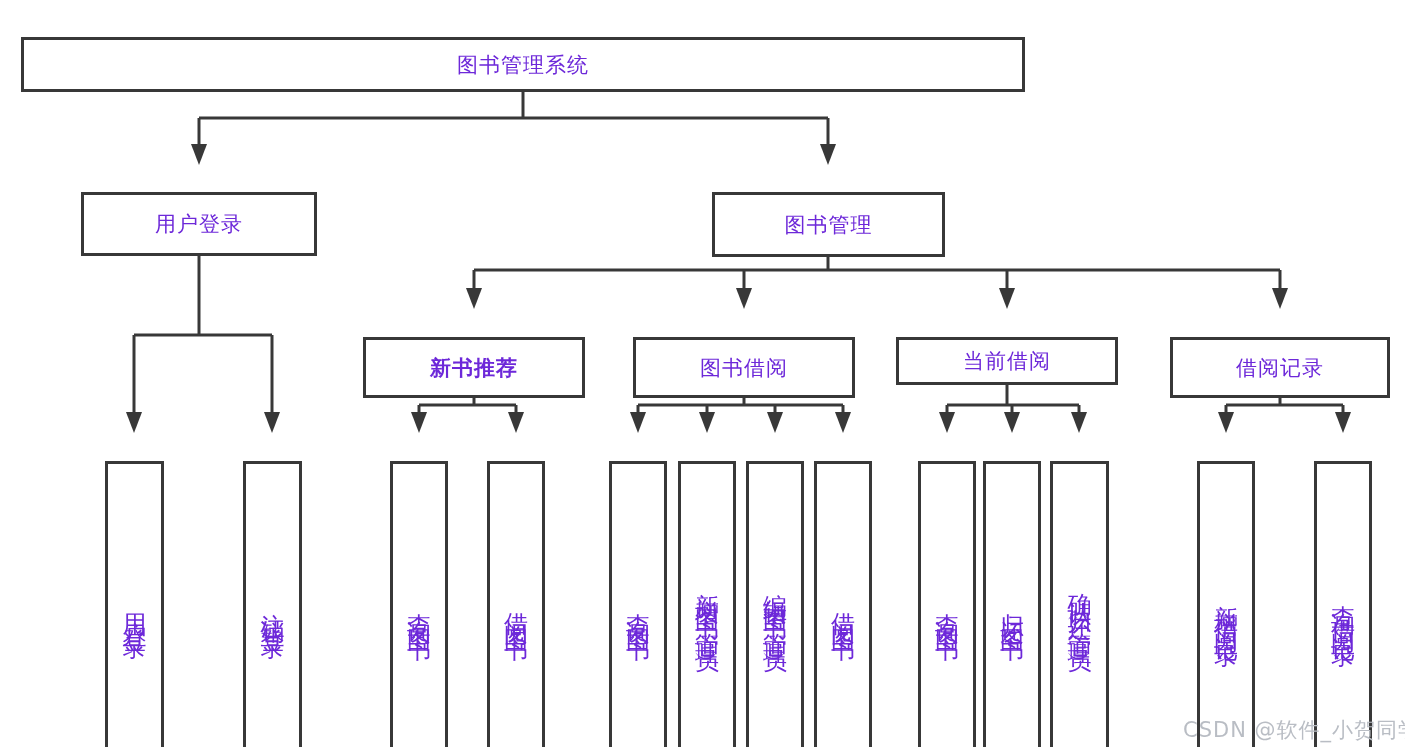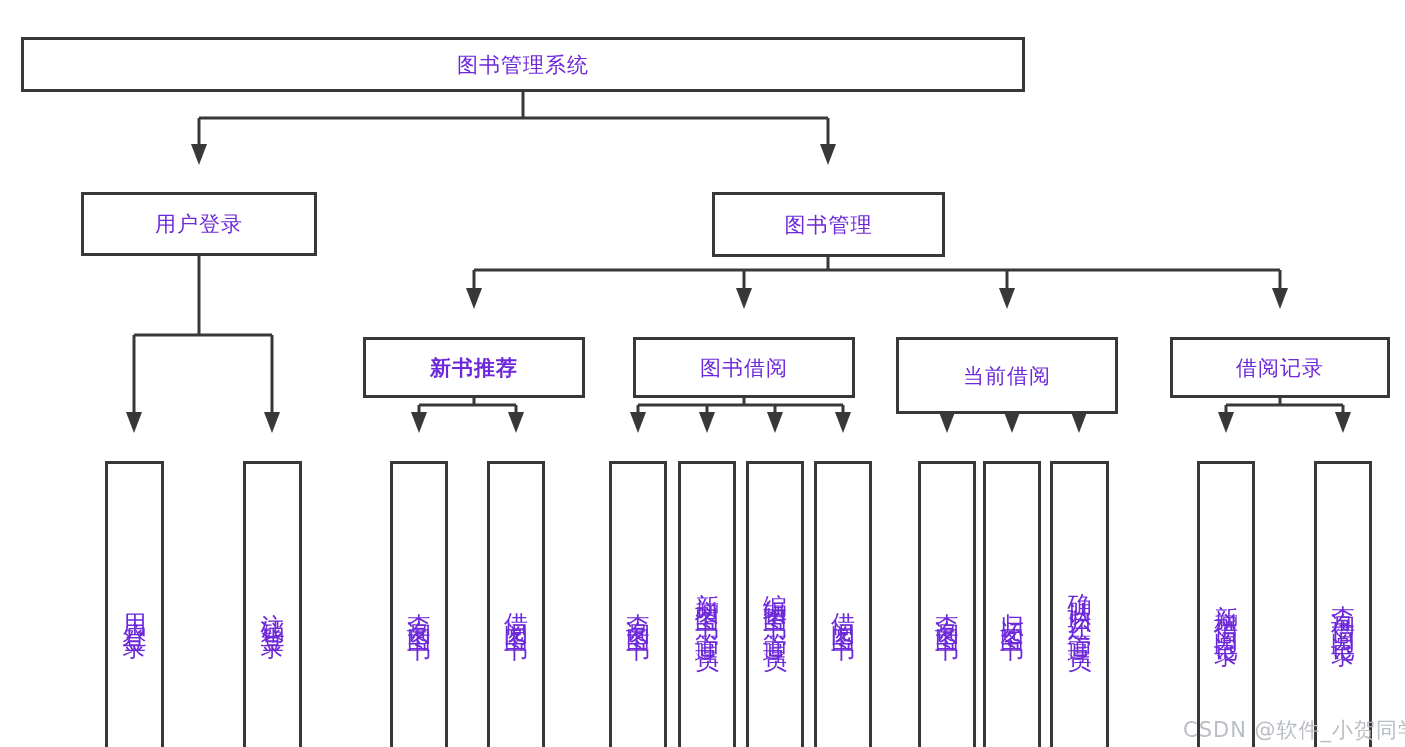--- a/index.html
+++ b/index.html
@@ -87,21 +87,21 @@
     <polygon points="1335,412 1351,412 1343,433"></polygon>
   </svg>
 
   <div class="node hnode" style="left:21px; top:13px; width:1004px; height:55px;">图书管理系统</div>
 
   <div class="node hnode" style="left:81px; top:168px; width:236px; height:64px;">用户登录</div>
   <div class="node hnode" style="left:712px; top:168px; width:233px; height:65px;">图书管理</div>
 
   <div class="node hnode" style="left:363px; top:313px; width:222px; height:61px;font-weight:bold;">新书推荐</div>
   <div class="node hnode" style="left:633px; top:313px; width:222px; height:61px;">图书借阅</div>
-  <div class="node hnode" style="left:896px; top:313px; width:222px; height:77px;">当前借阅</div>
+  <div class="node hnode" style="left:896px; top:313px; width:222px; height:48px;">当前借阅</div>
   <div class="node hnode" style="left:1170px; top:313px; width:220px; height:61px;">借阅记录</div>
 
   <div class="node leaf" style="left:105px; top:437px; width:59px; height:298px;">用户登录</div>
   <div class="node leaf" style="left:243px; top:437px; width:59px; height:298px;">注销登录</div>
 
   <div class="node leaf" style="left:390px; top:437px; width:58px; height:298px;">查询图书</div>
   <div class="node leaf" style="left:487px; top:437px; width:58px; height:298px;">借阅图书</div>
 
   <div class="node leaf" style="left:609px; top:437px; width:58px; height:298px;">查询图书</div>
   <div class="node leaf" style="left:678px; top:437px; width:58px; height:298px;">新增图书（管理员）</div>

